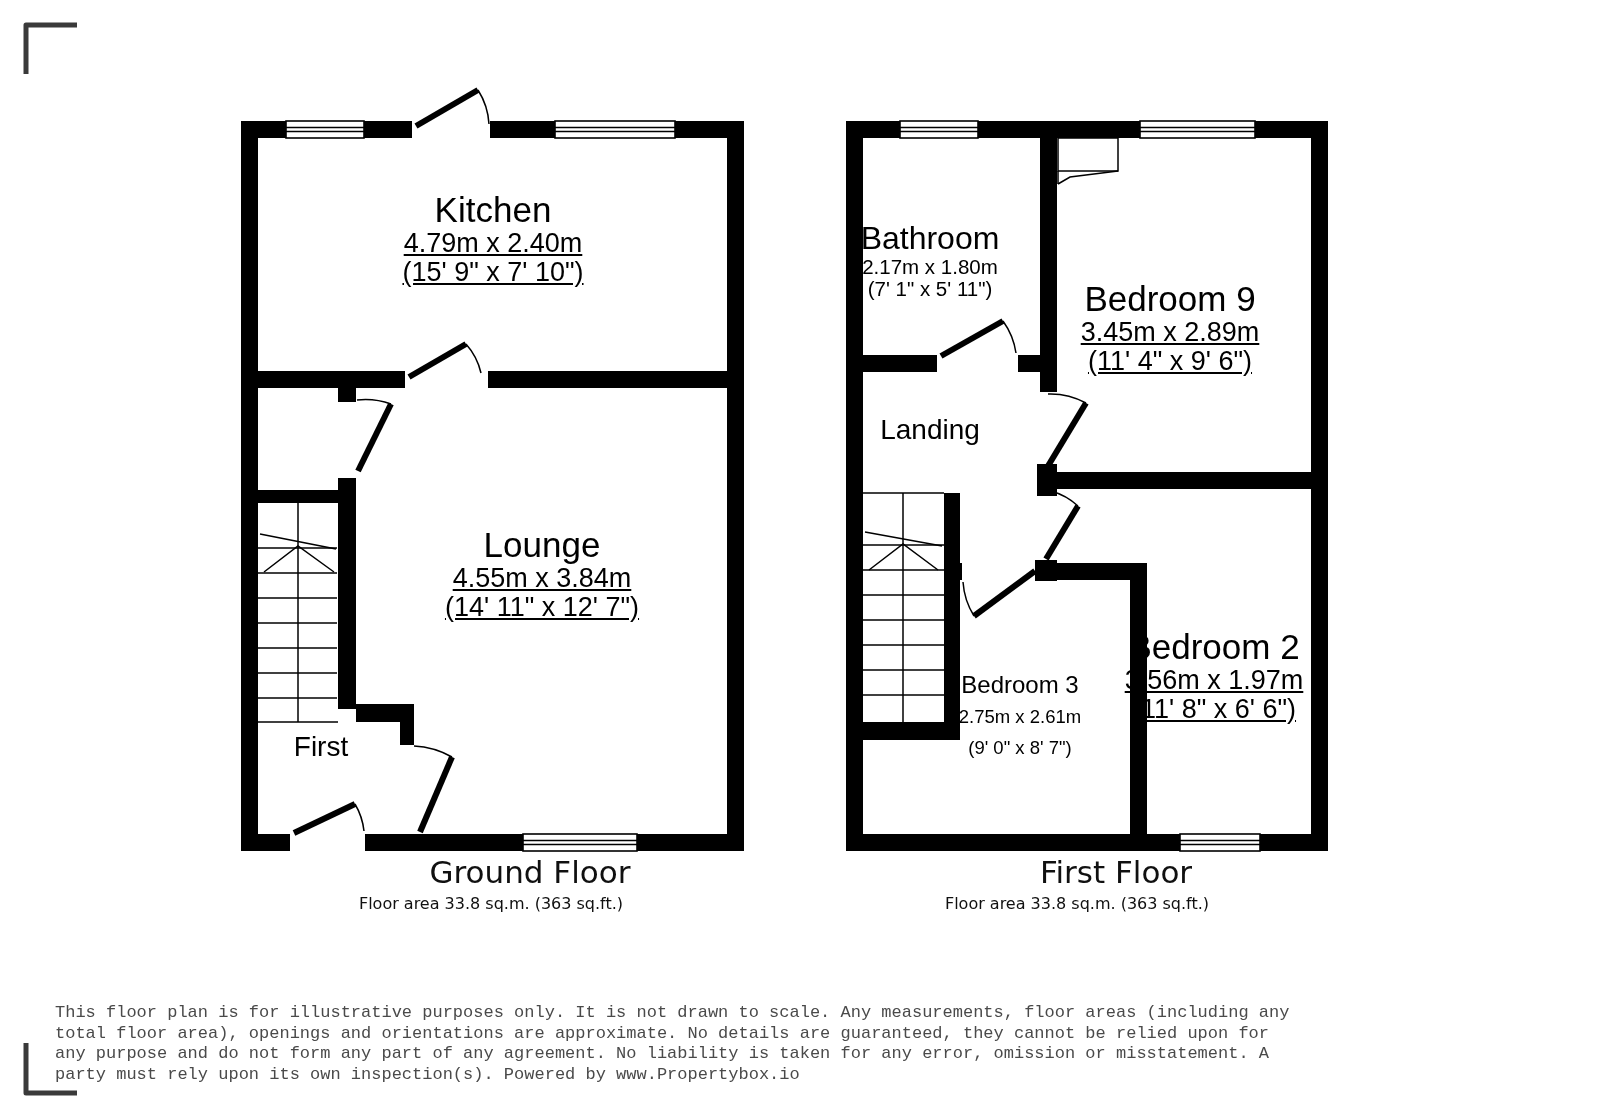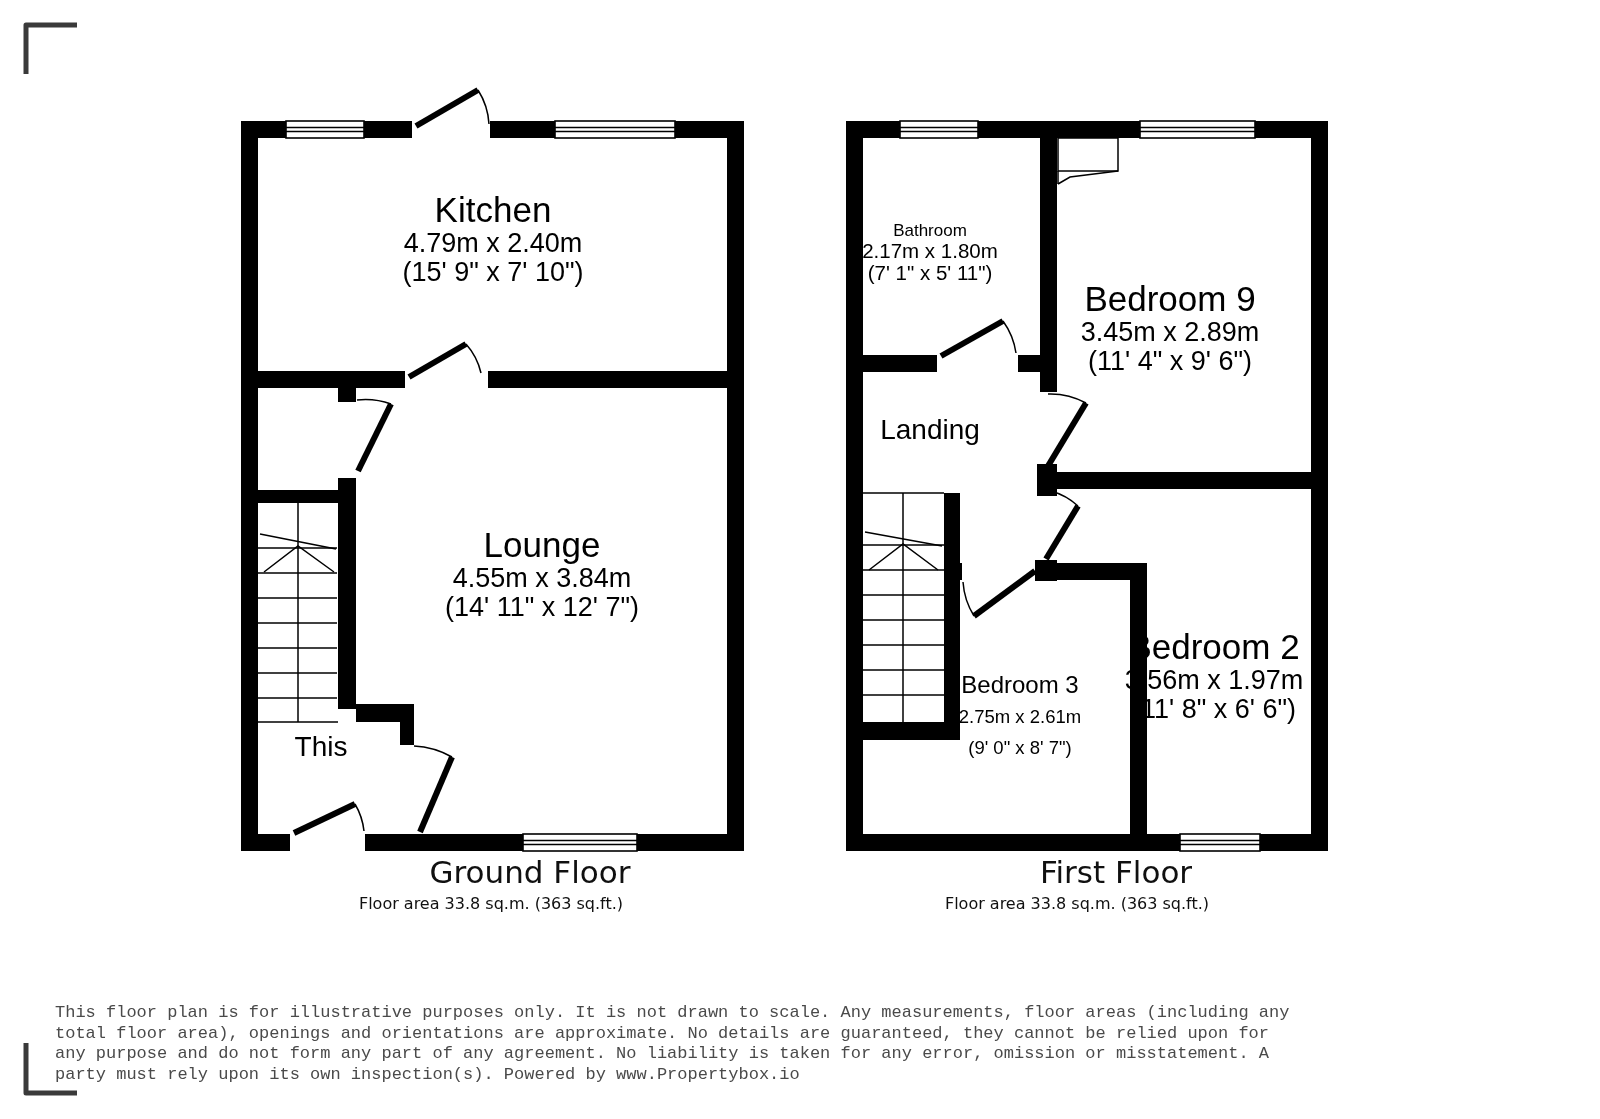--- a/index.html
+++ b/index.html
@@ -2,22 +2,22 @@
 <html><head>
 <meta charset="utf-8">
 <style>
   html,body{margin:0;padding:0;background:#fff;}
   #canvas{position:relative;width:1332px;height:1119px;background:#fff;overflow:hidden;
           font-family:"Liberation Sans",sans-serif;}
   #plan-svg{position:absolute;left:0;top:0;}
   .room-label{position:absolute;transform:translateX(-50%);text-align:center;white-space:nowrap;
               color:#000;font-family:"Liberation Sans",sans-serif;}
   .rn-lg{font-size:35px;line-height:1.05;}
-  .rd-lg{font-size:27px;line-height:1.08;}
-  .rn-md{font-size:17px;line-height:1.05;}
+  .rd-lg{font-size:27px;line-height:1.08;text-decoration:underline;}
+  .rn-md{font-size:32px;line-height:1.05;}
   .rd-md{font-size:20.5px;line-height:1.1;}
   .rn-sm{font-size:24px;line-height:1.05;}
   .rd-sm{font-size:18.5px;line-height:1.12;margin-top:10px;}
   .single{font-size:28px;}
   .floor-title{position:absolute;transform:translateX(-50%);white-space:nowrap;
                font-family:"DejaVu Sans",sans-serif;font-size:31px;color:#101010;margin-left:39px;}
   .floor-area{position:absolute;transform:translateX(-50%);white-space:nowrap;
               font-family:"DejaVu Sans",sans-serif;font-size:16px;color:#101010;}
   .total-area{position:absolute;left:55px;top:960px;white-space:nowrap;
               font-family:"DejaVu Sans",sans-serif;font-size:25px;color:#101010;}
@@ -177,21 +177,21 @@
     <div class="rd-lg">(15' 9" x 7' 10")</div>
   </div>
 
   <div class="room-label" style="left:542px;top:527px">
     <div class="rn-lg">Lounge</div>
     <div class="rd-lg">4.55m x 3.84m</div>
     <div class="rd-lg">(14' 11" x 12' 7")</div>
   </div>
 
   <div class="room-label" style="left:321px;top:731px">
-    <div class="single">This</div>
+    <div class="single">First</div>
   </div>
 
   <div class="room-label" style="left:930px;top:222px">
     <div class="rn-md">Bathroom</div>
     <div class="rd-md">2.17m x 1.80m</div>
     <div class="rd-md">(7' 1" x 5' 11")</div>
   </div>
 
   <div class="room-label" style="left:1170px;top:281px">
     <div class="rn-lg">Bedroom 9</div>

